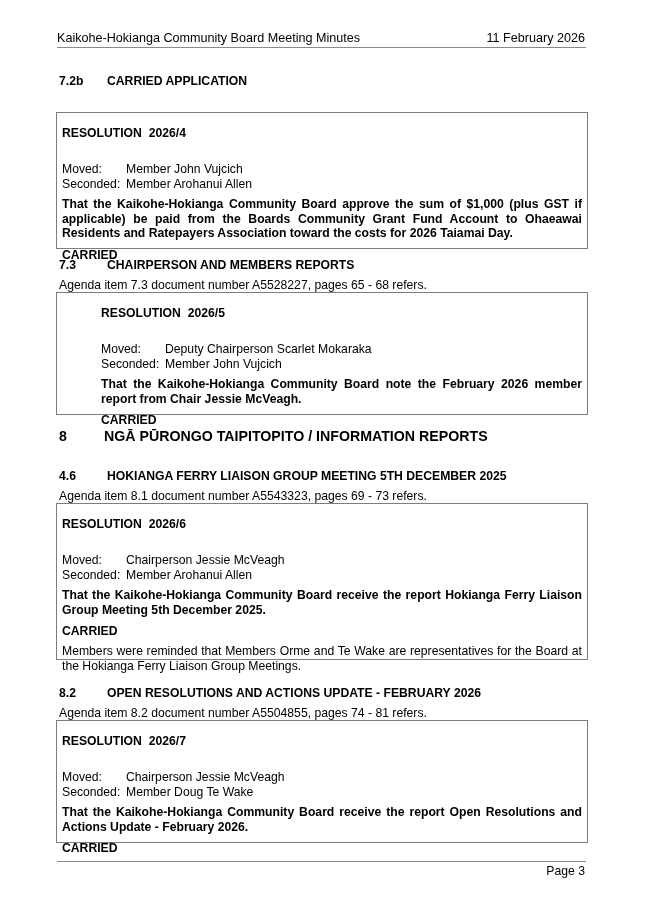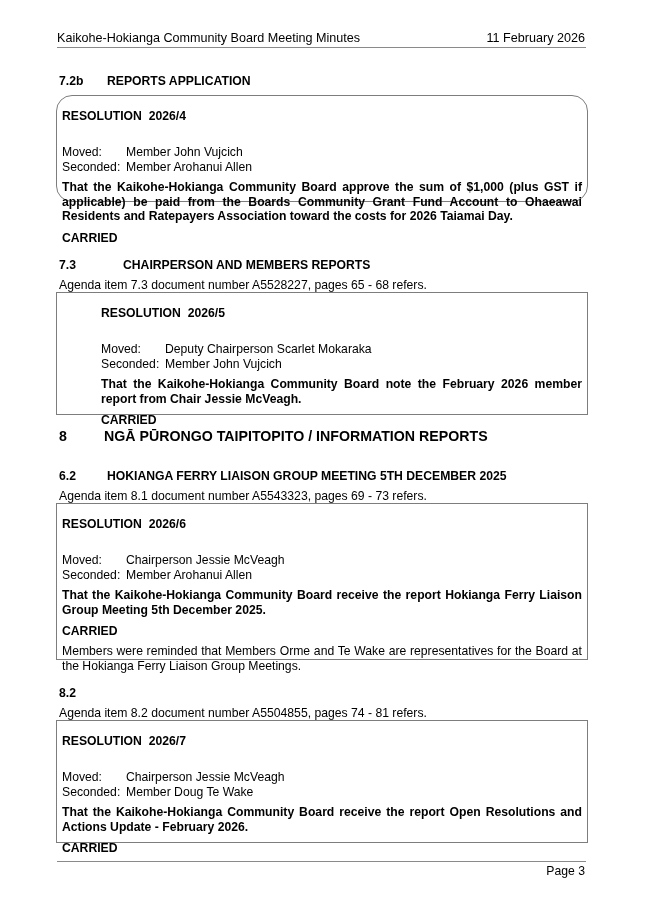--- a/index.html
+++ b/index.html
@@ -53,39 +53,39 @@
 <body>
 
 <div class="page-header">
   <span>Kaikohe-Hokianga Community Board Meeting Minutes</span>
   <span>11 February 2026</span>
 </div>
 <div class="header-rule"></div>
 
 <div class="heading" style="top:74px;">
   <span class="num">7.2b</span>
-  <span>REPORTS APPLICATION</span>
+  <span>CARRIED APPLICATION</span>
 </div>
-<div class="res-box" style="top:95px; height:107px;border-radius:16px;">
+<div class="res-box" style="top:112px; height:137px;">
   <div class="res-title">RESOLUTION  2026/4</div>
   <div class="mv">
     <div class="mv-row">
       <span class="mv-label">Moved:</span>
       <span>Member John Vujcich</span>
     </div>
     <div class="mv-row">
       <span class="mv-label">Seconded:</span>
       <span>Member Arohanui Allen</span>
     </div>
   </div>
   <div class="motion">That the Kaikohe-Hokianga Community Board approve the sum of $1,000 (plus GST if applicable) be paid from the Boards Community Grant Fund Account to Ohaeawai Residents and Ratepayers Association toward the costs for 2026 Taiamai Day.</div>
   <div class="carried">CARRIED</div>
 </div>
 
-<div class="heading" style="top:258px;gap:16px;">
+<div class="heading" style="top:258px;">
   <span class="num">7.3</span>
   <span>CHAIRPERSON AND MEMBERS REPORTS</span>
 </div>
 <div class="agenda" style="top:278px;">Agenda item 7.3 document number A5528227, pages 65 - 68 refers.</div>
 <div class="res-box" style="top:292px; height:123px;padding-left:44px;">
   <div class="res-title">RESOLUTION  2026/5</div>
   <div class="mv">
     <div class="mv-row">
       <span class="mv-label">Moved:</span>
       <span>Deputy Chairperson Scarlet Mokaraka</span>
@@ -98,21 +98,21 @@
   <div class="motion">That the Kaikohe-Hokianga Community Board note the February 2026 member report from Chair Jessie McVeagh.</div>
   <div class="carried">CARRIED</div>
 </div>
 
 <div class="heading h1" style="top:428px;">
   <span class="num">8</span>
   <span>NGĀ PŪRONGO TAIPITOPITO / INFORMATION REPORTS</span>
 </div>
 
 <div class="heading" style="top:469px;">
-  <span class="num">6.2</span>
+  <span class="num">4.6</span>
   <span>HOKIANGA FERRY LIAISON GROUP MEETING 5TH DECEMBER 2025</span>
 </div>
 <div class="agenda" style="top:489px;">Agenda item 8.1 document number A5543323, pages 69 - 73 refers.</div>
 <div class="res-box" style="top:503px; height:157px;">
   <div class="res-title">RESOLUTION  2026/6</div>
   <div class="mv">
     <div class="mv-row">
       <span class="mv-label">Moved:</span>
       <span>Chairperson Jessie McVeagh</span>
     </div>
@@ -121,20 +121,21 @@
       <span>Member Arohanui Allen</span>
     </div>
   </div>
   <div class="motion">That the Kaikohe-Hokianga Community Board receive the report Hokianga Ferry Liaison Group Meeting 5th December 2025.</div>
   <div class="carried">CARRIED</div>
   <div class="note">Members were reminded that Members Orme and Te Wake are representatives for the Board at the Hokianga Ferry Liaison Group Meetings.</div>
 </div>
 
 <div class="heading" style="top:686px;">
   <span class="num">8.2</span>
+  <span>OPEN RESOLUTIONS AND ACTIONS UPDATE - FEBRUARY 2026</span>
 </div>
 <div class="agenda" style="top:706px;">Agenda item 8.2 document number A5504855, pages 74 - 81 refers.</div>
 <div class="res-box" style="top:720px; height:123px;">
   <div class="res-title">RESOLUTION  2026/7</div>
   <div class="mv">
     <div class="mv-row">
       <span class="mv-label">Moved:</span>
       <span>Chairperson Jessie McVeagh</span>
     </div>
     <div class="mv-row">

